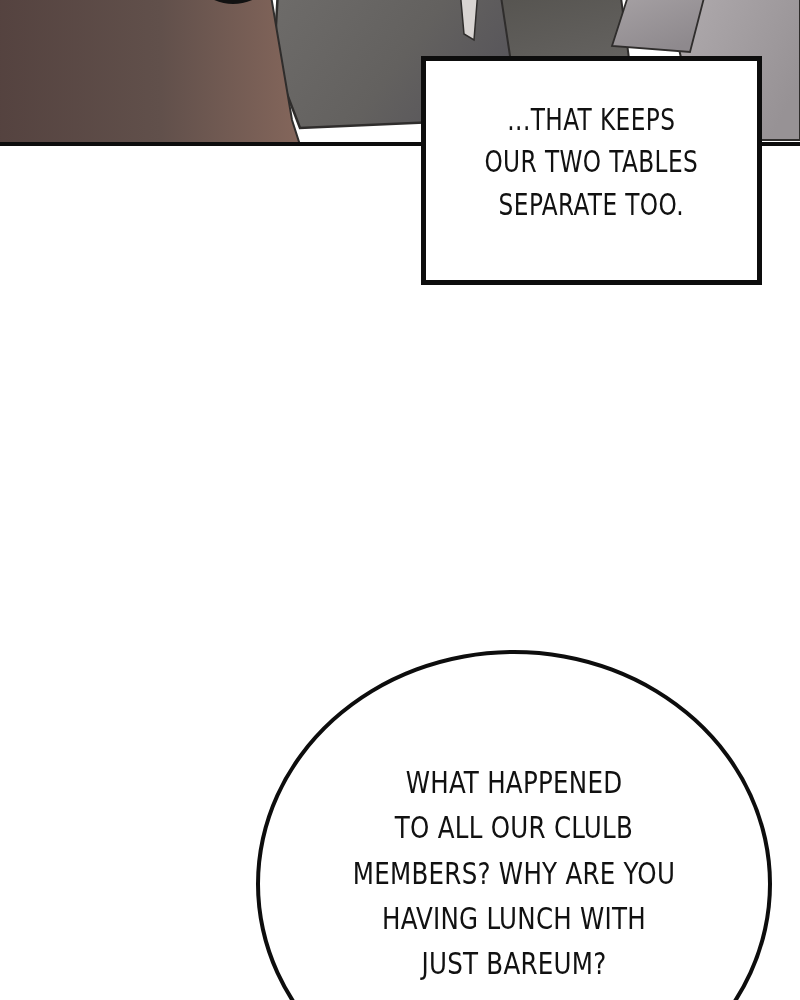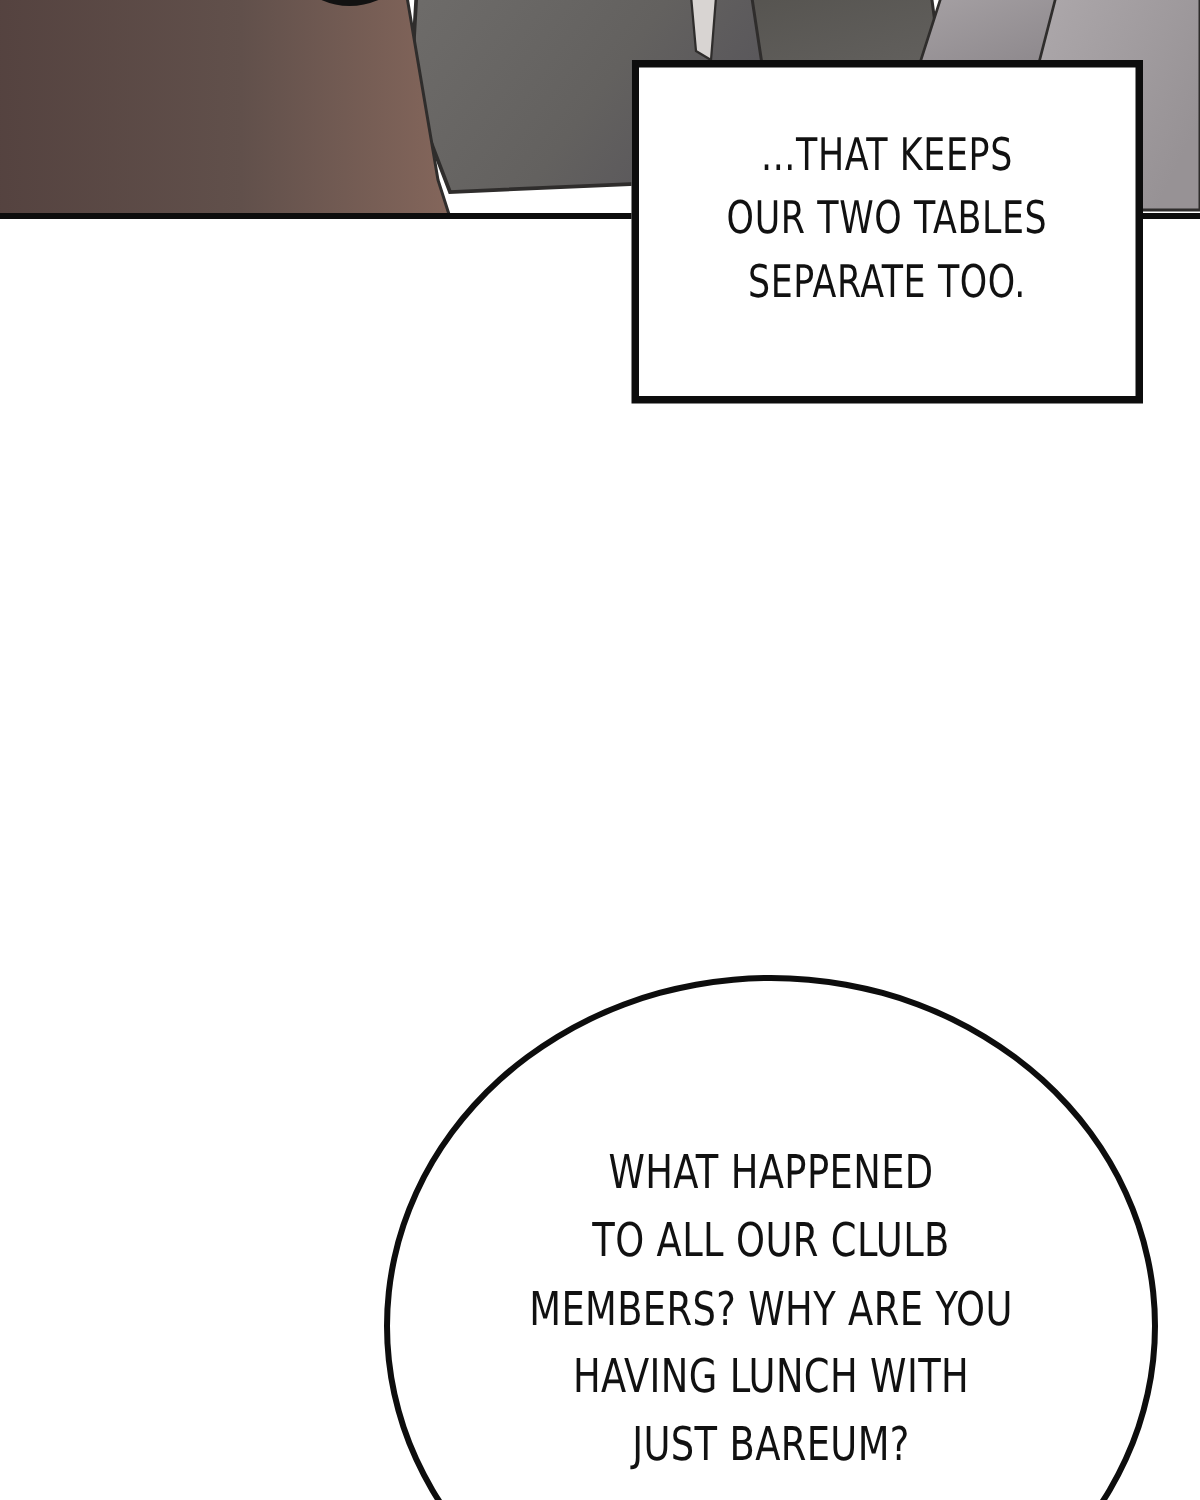--- a/index.html
+++ b/index.html
@@ -25,21 +25,21 @@
     height: 160px;
     overflow: hidden;
   }
   .art-svg {
     display: block;
   }
   
   #speech-box-rect {
     position: absolute;
     left: 421px;
-    top: 40px;
+    top: 56px;
     width: 341px;
     height: 229px;
     background: #ffffff;
     border: 5px solid #0d0d0d;
     box-sizing: border-box;
     display: flex;
     align-items: center;
     justify-content: center;
     z-index: 5;
   }

